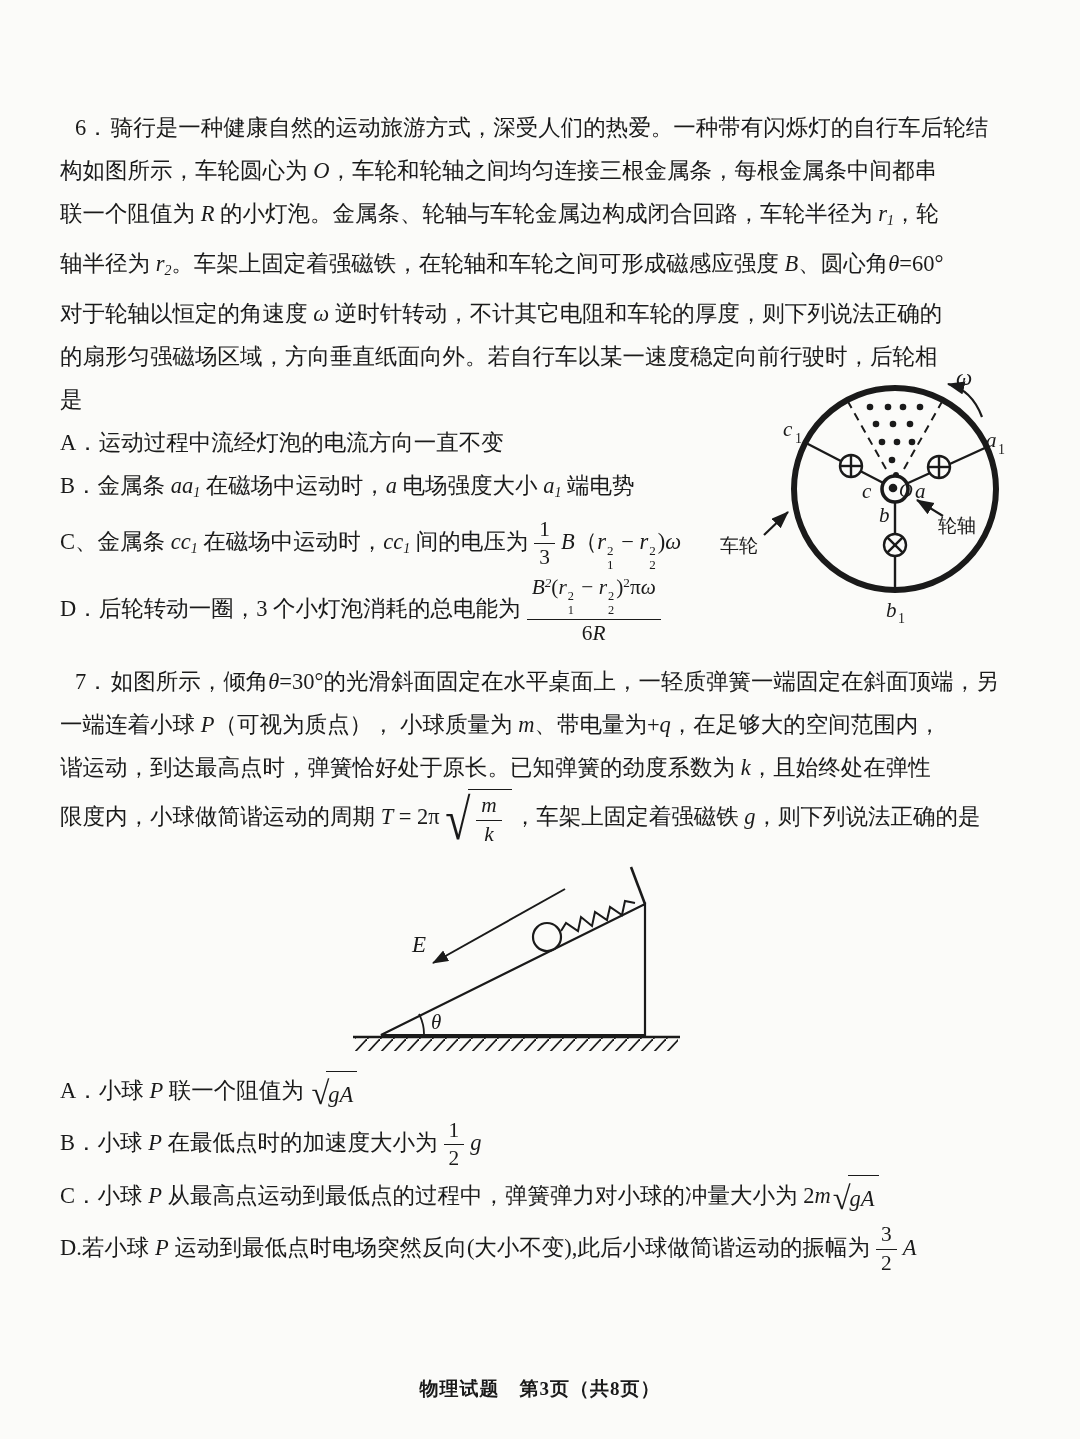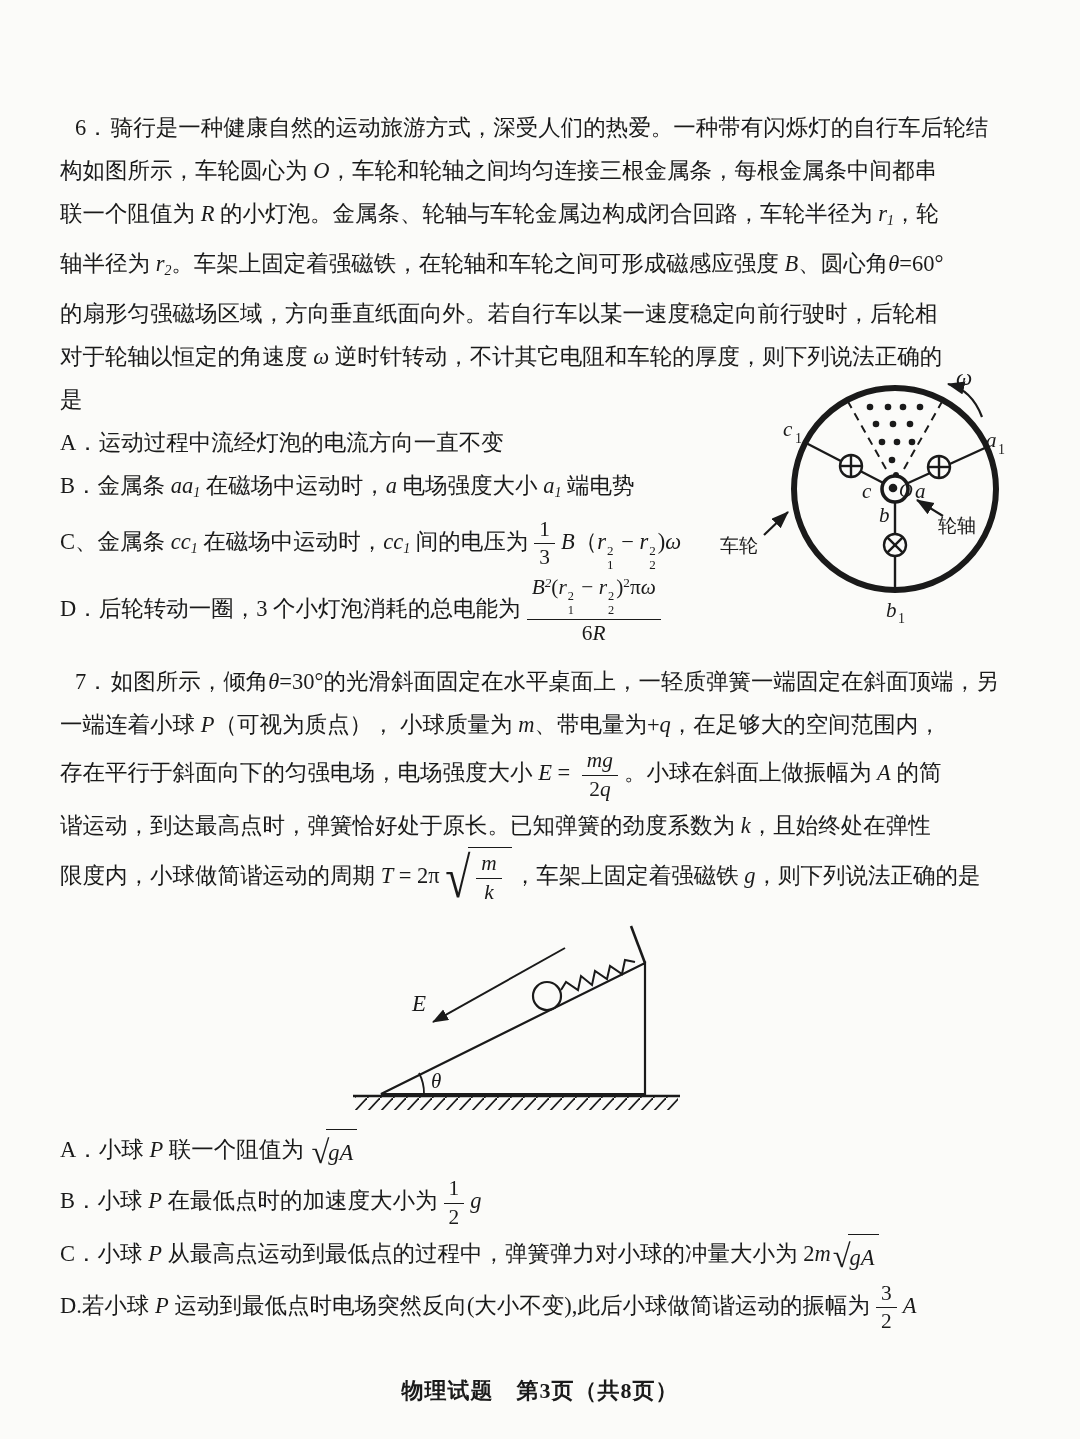--- a/index.html
+++ b/index.html
@@ -25,36 +25,36 @@
   .frac .num{ border-bottom:1.6px solid var(--ink); padding:0 5px 1px; }
   .frac .den{ padding:1px 2px 0; }
   .sqrt{ display:inline-flex; align-items:center; vertical-align:middle; margin:0 2px; }
   .sqrt .sign{ font-style:normal; font-size:1.45em; line-height:0.8; margin-right:-3px; }
   .sqrt .rad{ border-top:1.7px solid var(--ink); padding:1px 4px 0 2px; }
   .sqrt.tall .sign{ font-size:2.55em; transform:scaleX(0.8); line-height:0.75; margin-right:-5px; }
   .q7{ margin-top:12px; }
   .fig-wheel{ position:absolute; left:710px; top:355px; width:340px; height:270px; }
   .fig-incline{ margin:8px 0 12px 328px; width:432px; height:200px; }
   .footer{ position:absolute; left:0; right:0; top:1376px; text-align:center;
-           font-weight:bold; font-size:22px; letter-spacing:1px; }
+           font-weight:bold; font-size:19px; letter-spacing:1px; }
   svg text{ font-family:"Liberation Serif","DejaVu Serif",serif; fill:var(--ink); }
   svg .it{ font-style:italic; }
 </style>
 </head>
 <body>
 
 <div class="page">
 
   <section class="q q6">
     <div class="line first"><span class="qnum">6．</span><span class="segs"><span>骑行是一种健康自然的运动旅游方式，深受人们的热爱。一种带有闪烁灯的自行车后轮结</span></span></div>
     <div class="line"><span class="segs"><span>构如图所示，车轮圆心为 </span><span class="mi">O</span><span>，车轮和轮轴之间均匀连接三根金属条，每根金属条中间都串</span></span></div>
     <div class="line"><span class="segs"><span>联一个阻值为 </span><span class="mi">R</span><span> 的小灯泡。金属条、轮轴与车轮金属边构成闭合回路，车轮半径为 </span><span class="mi">r<sub>1</sub></span><span>，轮</span></span></div>
     <div class="line"><span class="segs"><span>轴半径为 </span><span class="mi">r<sub>2</sub></span><span>。车架上固定着强磁铁，在轮轴和车轮之间可形成磁感应强度 </span><span class="mi">B</span><span>、圆心角</span><span class="mi">θ</span><span>=60°</span></span></div>
+    <div class="line"><span class="segs"><span>对于轮轴以恒定的角速度 </span><span class="mi">ω</span><span> 逆时针转动，不计其它电阻和车轮的厚度，则下列说法正确的</span></span></div>
     <div class="line"><span class="segs"><span>的扇形匀强磁场区域，方向垂直纸面向外。若自行车以某一速度稳定向前行驶时，后轮相</span></span></div>
-    <div class="line"><span class="segs"><span>对于轮轴以恒定的角速度 </span><span class="mi">ω</span><span> 逆时针转动，不计其它电阻和车轮的厚度，则下列说法正确的</span></span></div>
     <div class="line"><span class="segs"><span>是</span></span></div>
     <div class="line opt"><span class="segs"><span>A．运动过程中流经灯泡的电流方向一直不变</span></span></div>
     <div class="line opt"><span class="segs"><span>B．金属条 </span><span class="mi">aa<sub>1</sub></span><span> 在磁场中运动时，</span><span class="mi">a</span><span> 电场强度大小 </span><span class="mi">a<sub>1</sub></span><span> 端电势</span></span></div>
     <div class="line opt"><span class="segs"><span>C、金属条 </span><span class="mi">cc<sub>1</sub></span><span> 在磁场中运动时，</span><span class="mi">cc<sub>1</sub></span><span> 间的电压为</span><span class="frac">
             <span class="num"><span>1</span></span>
             <span class="den"><span>3</span></span>
           </span><span class="mi">B</span><span>（</span><span class="mi">r</span><span class="ss">
             <span>2</span>
             <span>1</span>
           </span><span> − </span><span class="mi">r</span><span class="ss">
@@ -146,24 +146,20 @@
       <line x1="54" y1="180" x2="78" y2="157" stroke="#1a1a1a" stroke-width="2.2" marker-end="url(#ah1)"></line>
       <text x="10" y="197" font-size="19">车轮</text>
       <line x1="233" y1="161" x2="207" y2="145" stroke="#1a1a1a" stroke-width="2.2" marker-end="url(#ah1)"></line>
       <text x="228" y="177" font-size="19">轮轴</text>
     </svg>
   </div>
 
   <section class="q q7">
     <div class="line first"><span class="qnum">7．</span><span class="segs"><span>如图所示，倾角</span><span class="mi">θ</span><span>=30°的光滑斜面固定在水平桌面上，一轻质弹簧一端固定在斜面顶端，另</span></span></div>
     <div class="line"><span class="segs"><span>一端连着小球 </span><span class="mi">P</span><span>（可视为质点）， 小球质量为 </span><span class="mi">m</span><span>、带电量为+</span><span class="mi">q</span><span>，在足够大的空间范围内，</span></span></div>
-    <div class="line"><span class="segs"><span>存在平行于斜面向下的匀强电场，电场强度大小 </span><span class="mi">E</span><span> = </span><span class="frac">
-            <span class="num"><span class="mi">mg</span></span>
-            <span class="den"><span>2</span><span class="mi">q</span></span>
-          </span><span>。小球在斜面上做振幅为 </span><span class="mi">A</span><span> 的简</span></span></div>
     <div class="line"><span class="segs"><span>谐运动，到达最高点时，弹簧恰好处于原长。已知弹簧的劲度系数为 </span><span class="mi">k</span><span>，且始终处在弹性</span></span></div>
     <div class="line"><span class="segs"><span>限度内，小球做简谐运动的周期 </span><span class="mi">T</span><span> = 2π</span><span class="sqrt tall">
             <span class="sign">√</span>
             <span class="rad"><span class="frac">
                 <span class="num"><span class="mi">m</span></span>
                 <span class="den"><span class="mi">k</span></span>
               </span></span>
           </span><span>，车架上固定着强磁铁 </span><span class="mi">g</span><span>，则下列说法正确的是</span></span></div>
 
     <div class="fig-incline">

